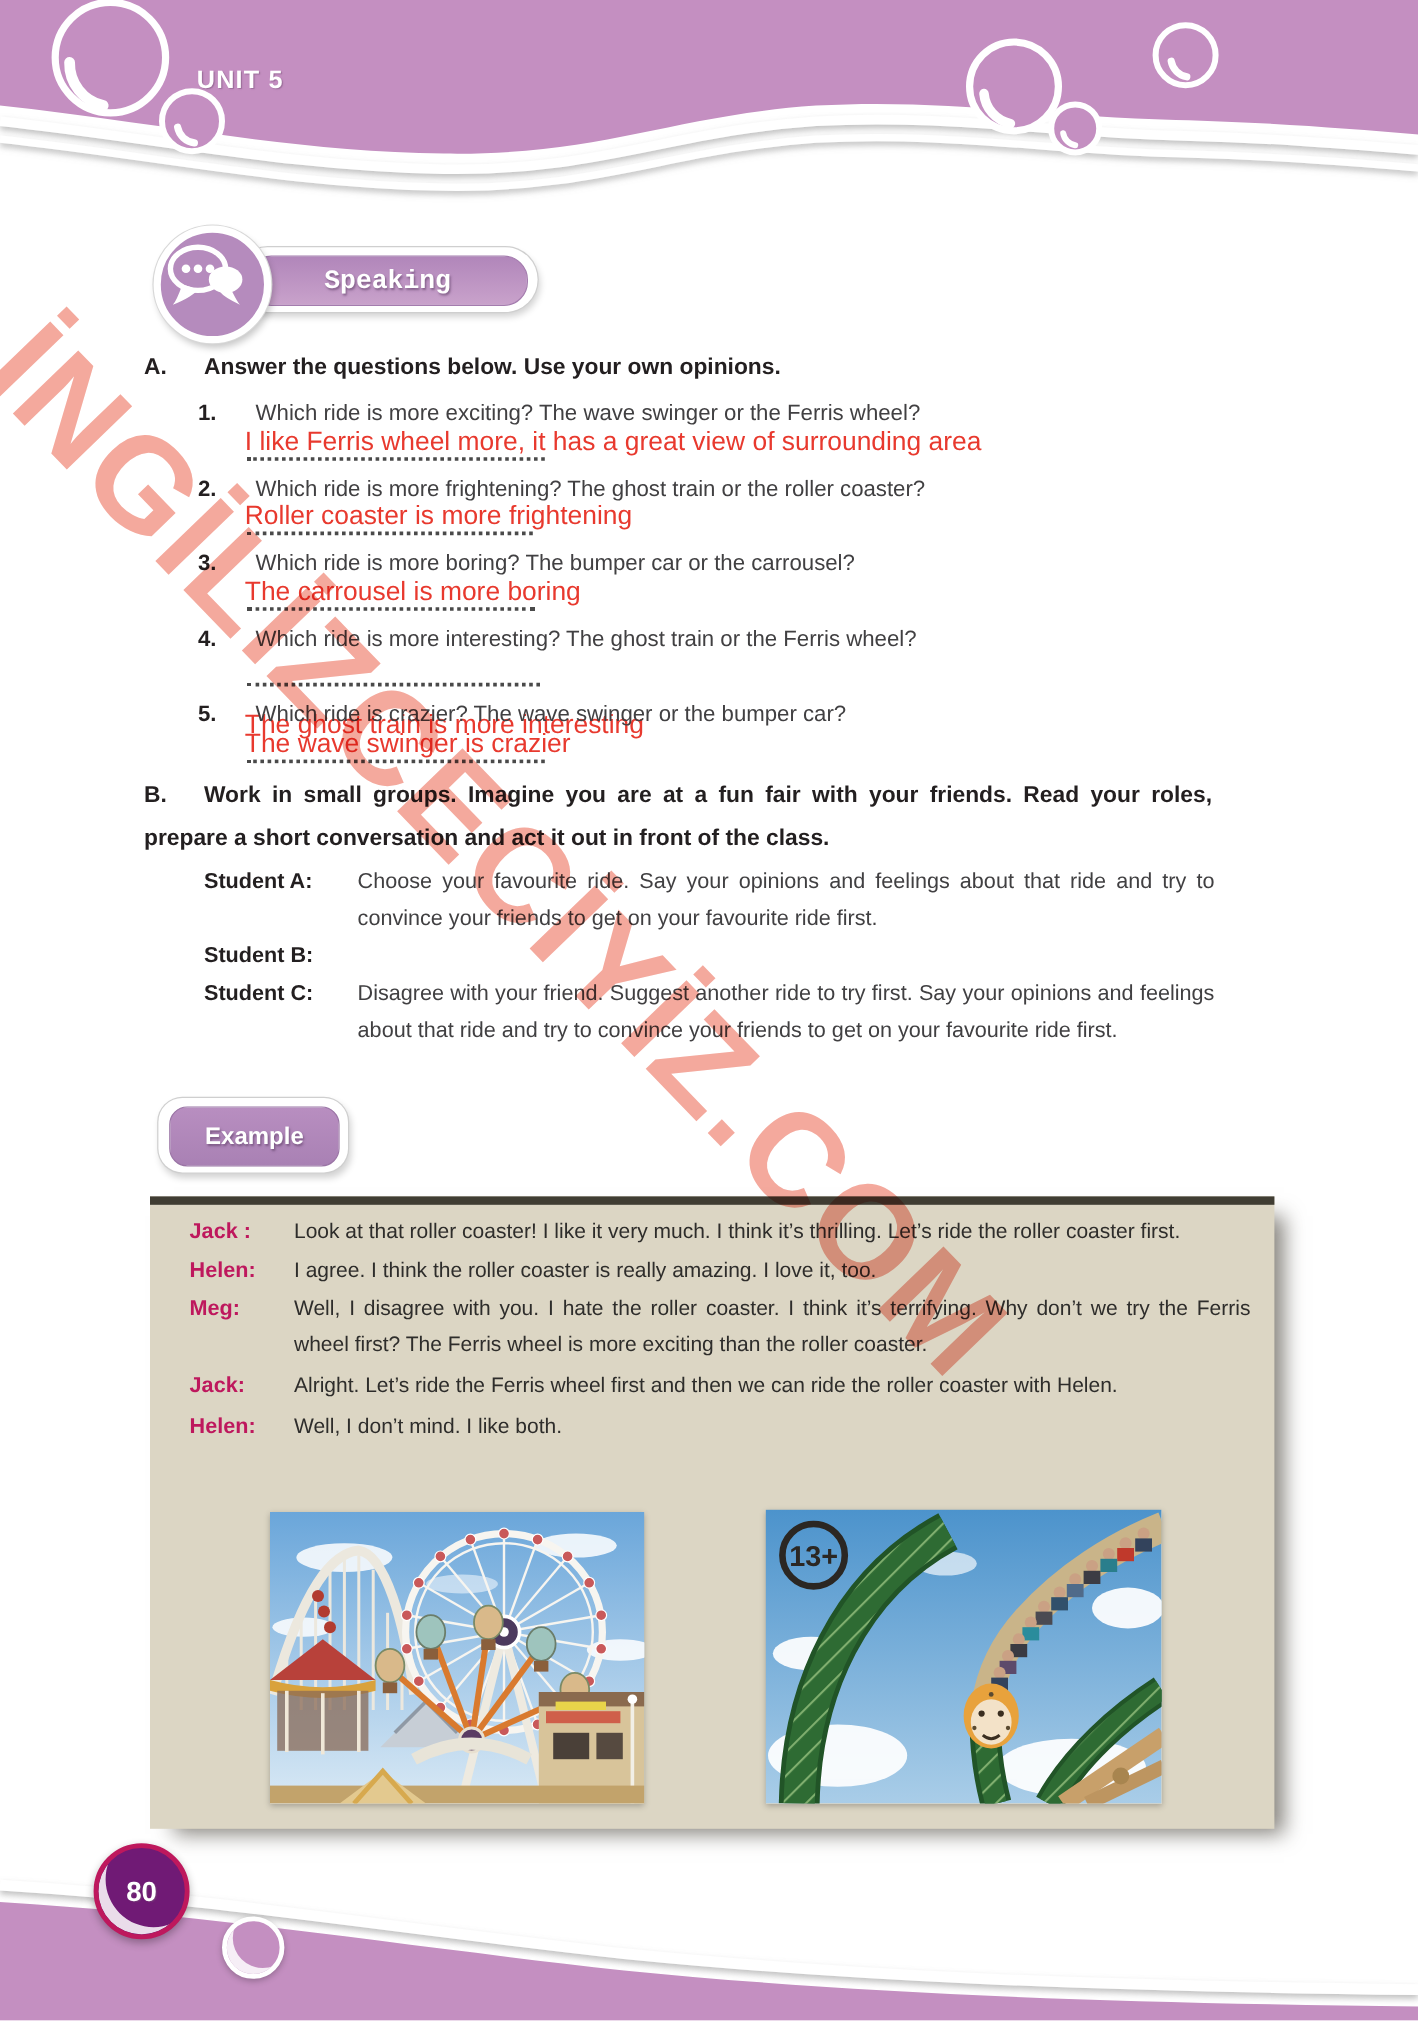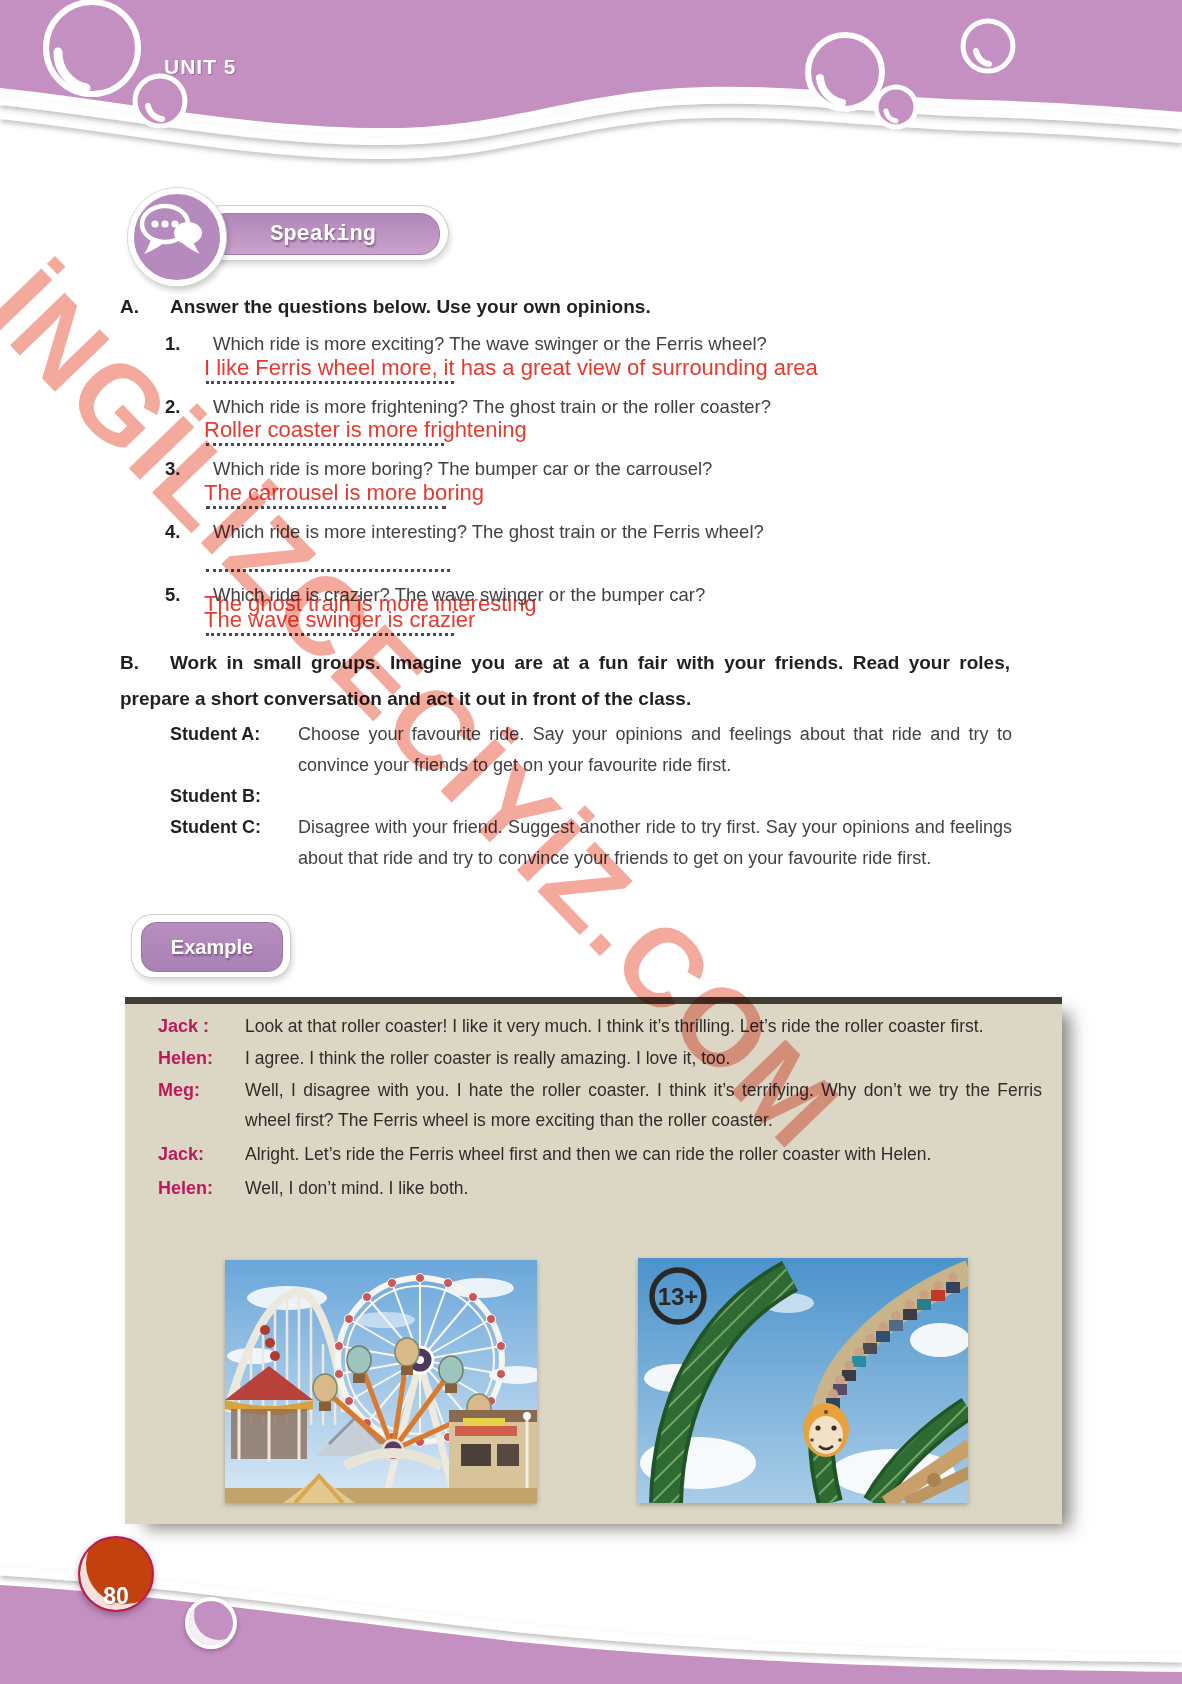--- a/index.html
+++ b/index.html
@@ -5,22 +5,22 @@
   html,body{margin:0;padding:0;background:#ffffff;}
   .page{position:relative;width:1182px;height:1684px;background:#ffffff;overflow:hidden;
         font-family:"Liberation Sans","DejaVu Sans",sans-serif;color:#2b2a29;}
   svg{display:block;}
   .abs{position:absolute;}
 
   
   .unit-label{position:absolute;left:164px;top:55px;font-size:21px;font-weight:bold;color:#ffffff;
               letter-spacing:1px;text-shadow:1px 1px 1px rgba(120,80,120,.55);}
   .page-bubble{position:absolute;left:78px;top:1536px;width:72px;height:72px;border-radius:50%;
-               background:#c2410c;border:2px solid #be185d;box-shadow:0 3px 7px rgba(0,0,0,.3), inset 10px -10px 0 -4px rgba(255,255,255,.85);
-               display:flex;align-items:flex-end;justify-content:center;}
+               background:#701a75;border:4px solid #be185d;box-shadow:0 3px 7px rgba(0,0,0,.3), inset 10px -10px 0 -4px rgba(255,255,255,.85);
+               display:flex;align-items:center;justify-content:center;}
   .page-bubble span{font-size:23px;font-weight:bold;color:#ffffff;text-shadow:1px 1px 1px rgba(120,80,120,.5);}
   .mini-bubble{position:absolute;left:185px;top:1597px;width:44px;height:44px;border-radius:50%;
                background:#c48fc1;border:4px solid #ffffff;box-shadow:0 2px 5px rgba(0,0,0,.25), inset 8px -8px 0 -3px rgba(255,255,255,.85);}
 
   
   .speak-capsule-outer{position:absolute;left:196px;top:206px;width:252px;height:54px;border-radius:27px;
                        background:#ffffff;box-shadow:0 0 0 1px #cfcfcf, 2px 4px 6px rgba(0,0,0,.18);}
   .speak-pill{position:absolute;left:206px;top:213px;width:232px;height:40px;border-radius:20px;
               background:linear-gradient(#b186ba,#c9a2cb);border:1px solid #a47cae;
               display:flex;align-items:center;justify-content:center;}

